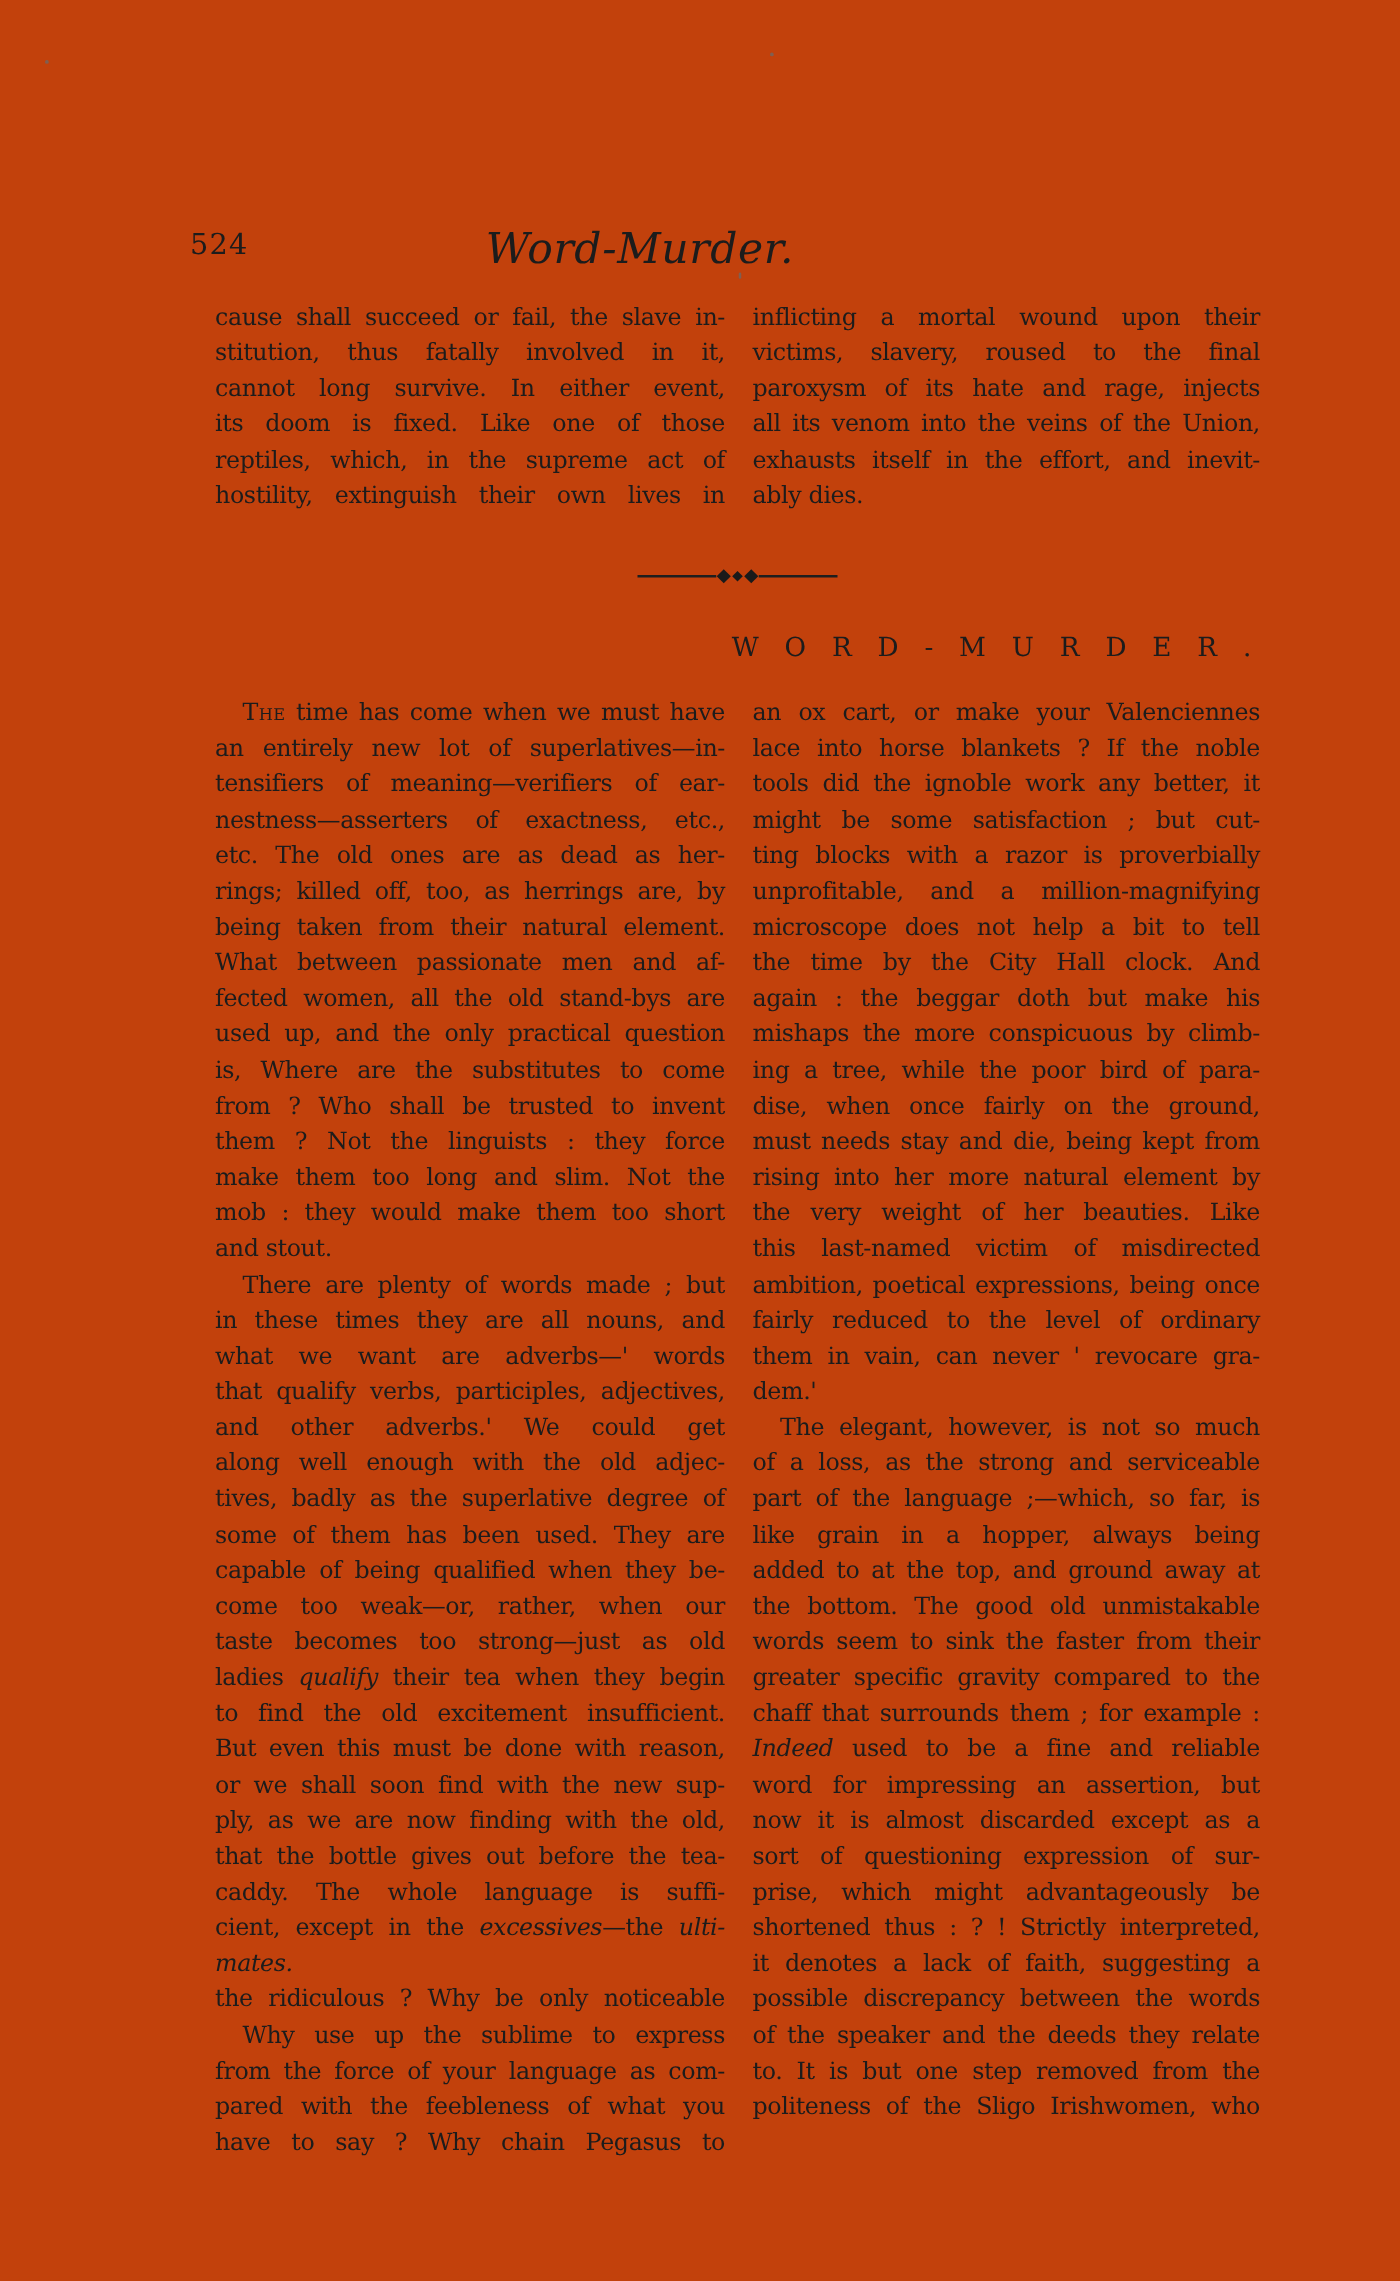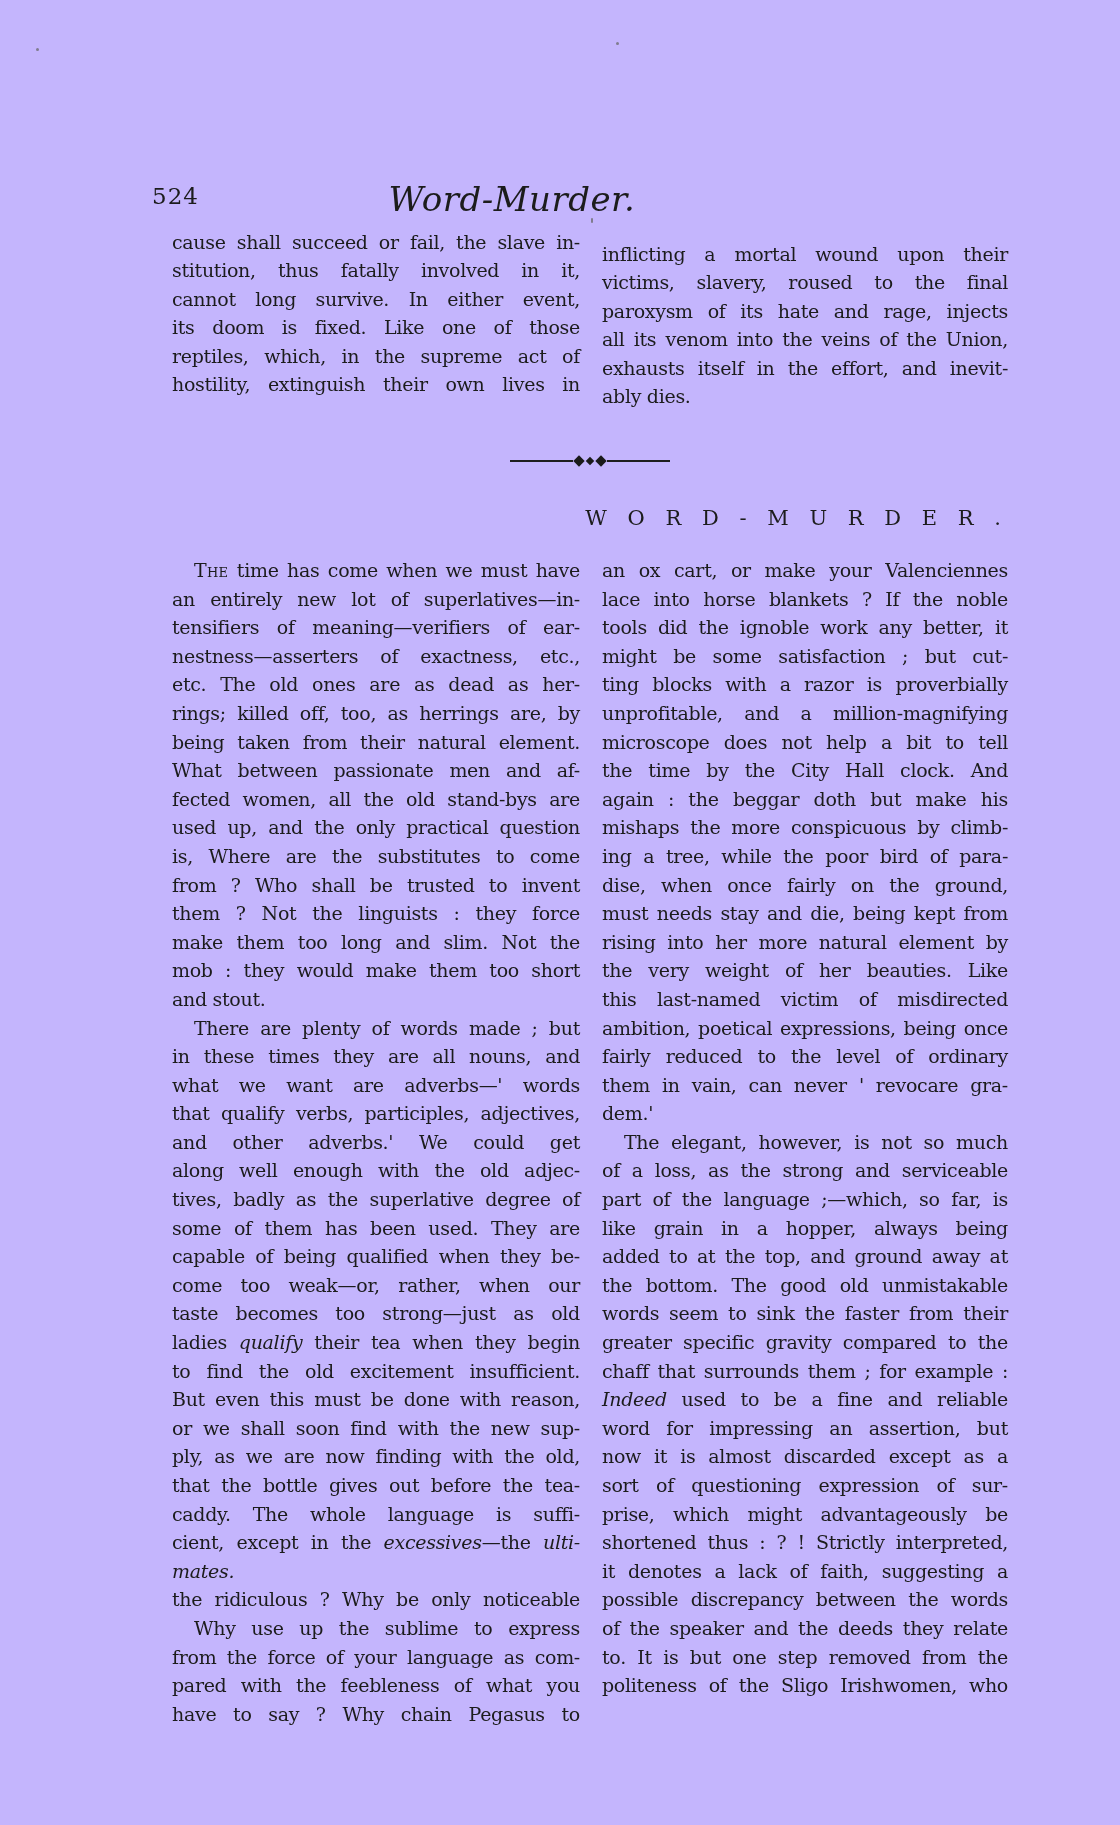--- a/index.html
+++ b/index.html
@@ -1,38 +1,38 @@
 <!DOCTYPE html>
 <html><head>
 <meta charset="utf-8">
 <style>
   html,body{margin:0;padding:0;background:#ffffff;}
   .page{
-    position:relative;width:1120px;height:1825px;background:#c4b5fd;
+    position:relative;width:1120px;height:1825px;background:#c2410c;
     font-family:"DejaVu Serif","Liberation Serif",serif;color:#1c1c1c;overflow:hidden;
   }
   .pageno{position:absolute;left:152px;top:183px;font-size:23px;letter-spacing:1px;}
   .runtitle{position:absolute;left:112px;top:179px;width:800px;text-align:center;
     font-style:italic;font-size:34px;letter-spacing:0.5px;}
   .divider{position:absolute;left:172px;top:452px;width:836px;height:18px;
     display:flex;align-items:center;justify-content:center;}
   .dline{width:63px;height:2px;background:#1e1e1e;}
   .dia{width:8px;height:8px;background:#1a1a1a;transform:rotate(45deg);margin:0 2px;}
   .dia.small{width:6px;height:6px;}
   .heading{position:absolute;left:172px;top:506px;width:836px;text-align:right;
     font-size:21px;letter-spacing:7px;}
   .col{position:absolute;font-size:19px;letter-spacing:-0.3px;}
   .col .line{height:28.6px;line-height:28.6px;text-align:justify;text-align-last:justify;
     white-space:nowrap;}
   .cont .line{height:28.4px;line-height:28.4px;}
   .col .line.end{text-align-last:left;}
   .col .line.in{text-indent:22px;}
   .it{font-style:italic;}
   .sc{font-variant:small-caps;letter-spacing:0.3px;}
-  #cont-left{left:172px;top:228px;width:408px;}
+  #cont-left{left:172px;top:240px;width:408px;}
   #cont-right{left:602px;top:240px;width:406px;}
   #main-left{left:172px;top:556px;width:408px;}
   #main-right{left:602px;top:556px;width:406px;}
   .speck{position:absolute;background:#6a6a6a;border-radius:50%;opacity:0.75;}
   #speck1{left:36px;top:48px;width:3px;height:3px;}
   #speck2{left:616px;top:42px;width:3px;height:3px;}
   #speck3{left:591px;top:218px;width:2px;height:5px;border-radius:1px;}
 </style>
 </head>
 <body>

